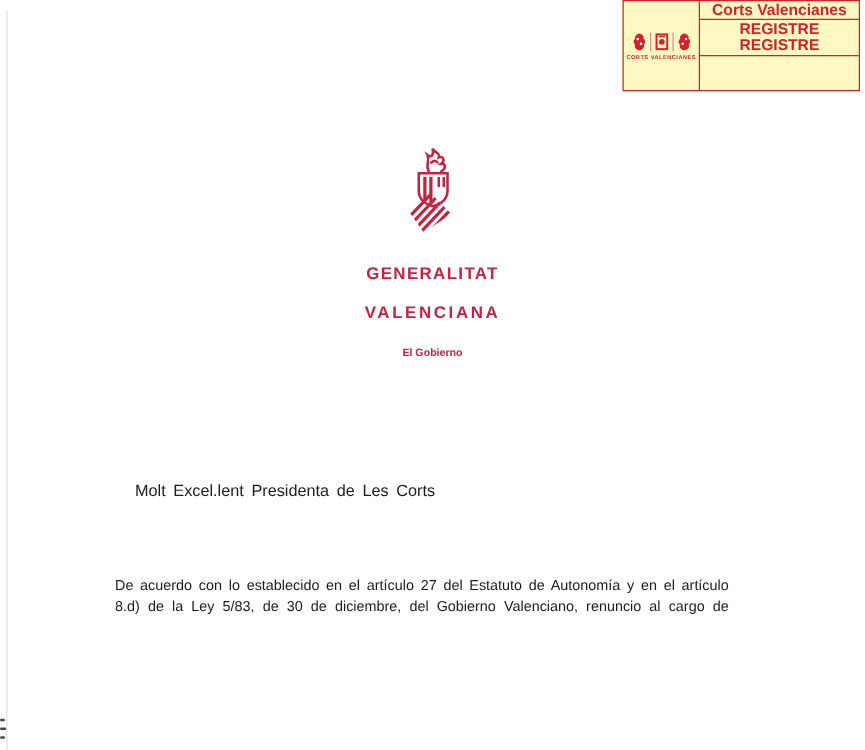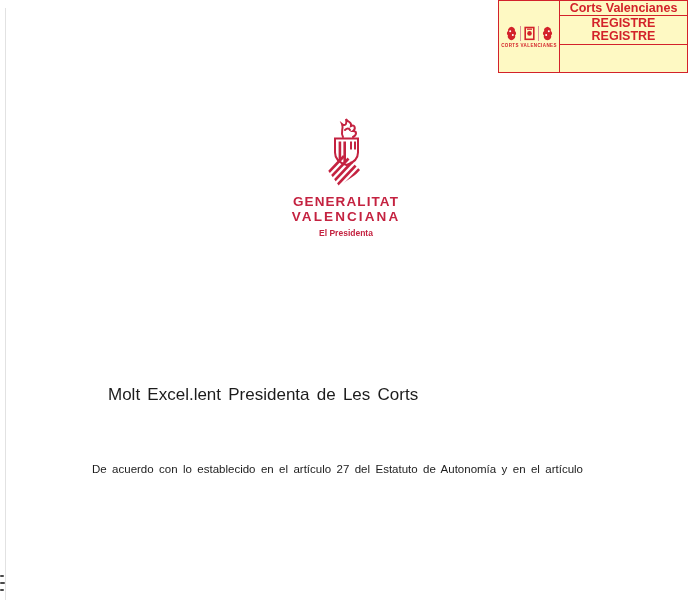--- a/index.html
+++ b/index.html
@@ -26,27 +26,27 @@
   .stamp-caption{font-size:4.5px;font-weight:700;color:var(--stamp);letter-spacing:0.4px;white-space:nowrap;}
   .stamp-right{flex:1;display:flex;flex-direction:column;}
   .stamp-row{display:flex;align-items:center;justify-content:center;color:var(--stamp);
              font-weight:700;font-size:12.5px;box-sizing:border-box;white-space:nowrap;}
   .row-org{height:14.5px;border-bottom:1.5px solid var(--stamp);}
   .row-registry{height:29px;border-bottom:1.5px solid var(--stamp);flex-direction:column;line-height:13px;}
   .row-datetime{height:15px;border-bottom:1.5px solid var(--stamp);}
   .row-number{flex:1;}
 
   
-  .letterhead{position:absolute;left:0;top:116px;width:692px;display:flex;flex-direction:column;align-items:center;}
+  .letterhead{position:absolute;left:0;top:116px;width:692px;display:flex;flex-direction:column;align-items:center;gap:16px;}
   .org1{font-size:13.5px;font-weight:700;letter-spacing:1.1px;color:var(--brand);margin-top:2px;}
   .org2{font-size:13.5px;font-weight:700;letter-spacing:2.1px;color:var(--brand);margin-top:0;}
   .office{font-size:8.5px;font-weight:700;color:var(--brand);margin-top:4px;}
 
   
-  .salutation{position:absolute;left:108px;top:385px;font-size:17px;color:var(--ink);word-spacing:2.5px;}
+  .salutation{position:absolute;left:108px;top:385px;font-size:13px;color:var(--ink);word-spacing:2.5px;}
   .body-text{position:absolute;left:92px;top:461px;width:491px;font-size:11.5px;line-height:17px;color:var(--ink);}
   .body-line.just{text-align:justify;text-align-last:justify;}
 </style>
 </head>
 <body>
 
 <div class="page">
 
   <div class="edge-line"></div>
 
@@ -111,26 +111,27 @@
           <path d="M4,80 L38,44"></path>
           <path d="M9,82 L43,46"></path>
           <path d="M14,84 L48,48"></path>
           <path d="M19,86 L53,50"></path>
           <path d="M24,88 L58,52"></path>
         </g>
       </svg>
     </span>
     <div class="org1">GENERALITAT</div>
     <div class="org2">VALENCIANA</div>
-    <div class="office">El Presidenta</div>
+    <div class="office">El Gobierno</div>
   </div>
 
   <div class="salutation">Molt Excel.lent Presidenta de Les Corts</div>
 
   <div class="body-text">
     <div class="body-line just">De acuerdo con lo establecido en el artículo 27 del Estatuto de Autonomía y en el artículo</div>
+    <div class="body-line just">8.d) de la Ley 5/83, de 30 de diciembre, del Gobierno Valenciano, renuncio al cargo de</div>
   </div>
 
   <div class="artifact" style="left:0;top:575px;width:4px;"></div>
   <div class="artifact" style="left:0;top:582px;width:5px;"></div>
   <div class="artifact" style="left:0;top:589px;width:4px;"></div>
 
 </div>
 
 </body></html>

